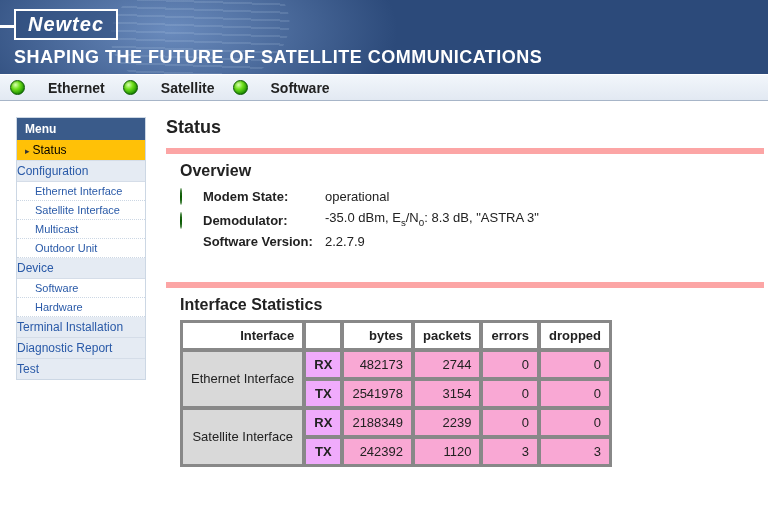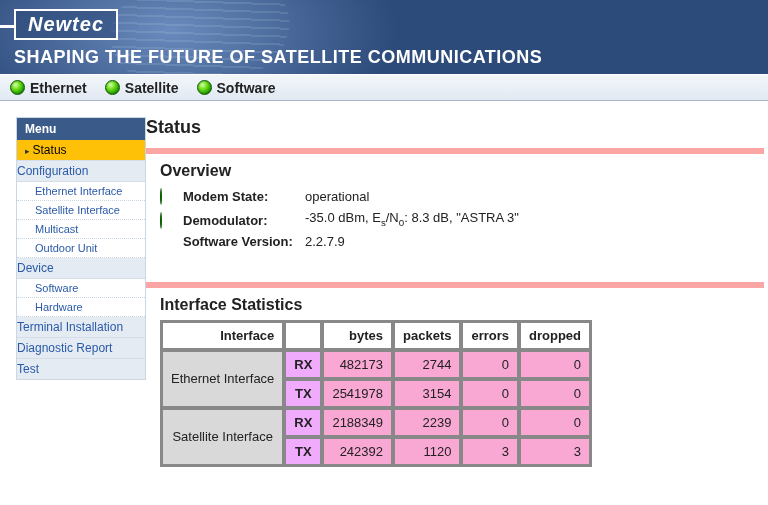--- a/index.html
+++ b/index.html
@@ -10,24 +10,24 @@
     background: repeating-linear-gradient(10deg, rgba(255,255,255,0) 0 6px, rgba(200,220,240,.15) 6px 8px);
     border-radius:50%; transform:rotate(-8deg);}
   .logo-box { position:absolute; left:14px; top:9px; border:2px solid #fff; padding:2px 12px; background:rgba(44,74,122,.6);}
   .logo-box span { font-family:"Arial Black",Arial,sans-serif; font-weight:900; font-style:italic; color:#fff; font-size:20px; letter-spacing:1px;}
   .logo-box::before, .logo-box::after { content:""; position:absolute; top:50%; width:32px; height:3px; background:#fff; }
   .logo-box::before{ left:-34px; }
   .logo-box::after{ right:-34px; display:none; }
   .tagline { position:absolute; left:14px; bottom:6px; color:#fff; font-weight:bold; font-size:18px; letter-spacing:.5px;}
   
   .topnav { background:linear-gradient(#f2f6fb,#e2e9f2); border-top:1px solid #fff; border-bottom:1px solid #a7b5c8; height:27px; display:flex; align-items:center; padding-left:10px; gap:18px;}
-  .topnav-item { display:flex; align-items:center; gap:5px; font-weight:bold; font-size:14px; color:#222;}
+  .topnav-item { display:flex; align-items:center; gap:23px; font-weight:bold; font-size:14px; color:#222;}
   .led { width:15px; height:15px; border-radius:50%; background:radial-gradient(circle at 35% 30%, #d9ffb0 0%, #6ee01a 35%, #178b00 80%); border:1px solid #0a5a00; box-shadow:0 0 2px rgba(0,0,0,.3) inset;}
   
-  .wrap { display:flex; align-items:flex-start; padding:16px 0 0 16px; }
+  .wrap { display:flex; align-items:flex-start; padding:16px 0 0 16px; gap:20px;}
   
   .sidebar { width:130px; font-size:12px; border:1px solid #ccd7e4; background:#eef2f7;}
   .menu-head { background:#3a5b8a; color:#fff; font-weight:bold; padding:4px 8px; font-size:12px;}
   .m-active { background:#ffc107; color:#000; padding:3px 8px; border-bottom:1px solid #d5dde8; position:relative;}
   .m-active::before{content:"\25B8"; font-size:9px; margin-right:3px; color:#333;}
   .m-top { color:#2a5aa8; padding:3px 0; border-bottom:1px solid #d5dde8; background:#e5ebf3; cursor:pointer;}
   .m-sub { color:#2a5aa8; padding:3px 4px 3px 18px; border-bottom:1px dotted #ccd7e4; background:#fff; font-size:11px; cursor:pointer;}
   .m-last{border-bottom:none;}
   
   .main { flex:1; min-width:0; padding-right:4px;}

